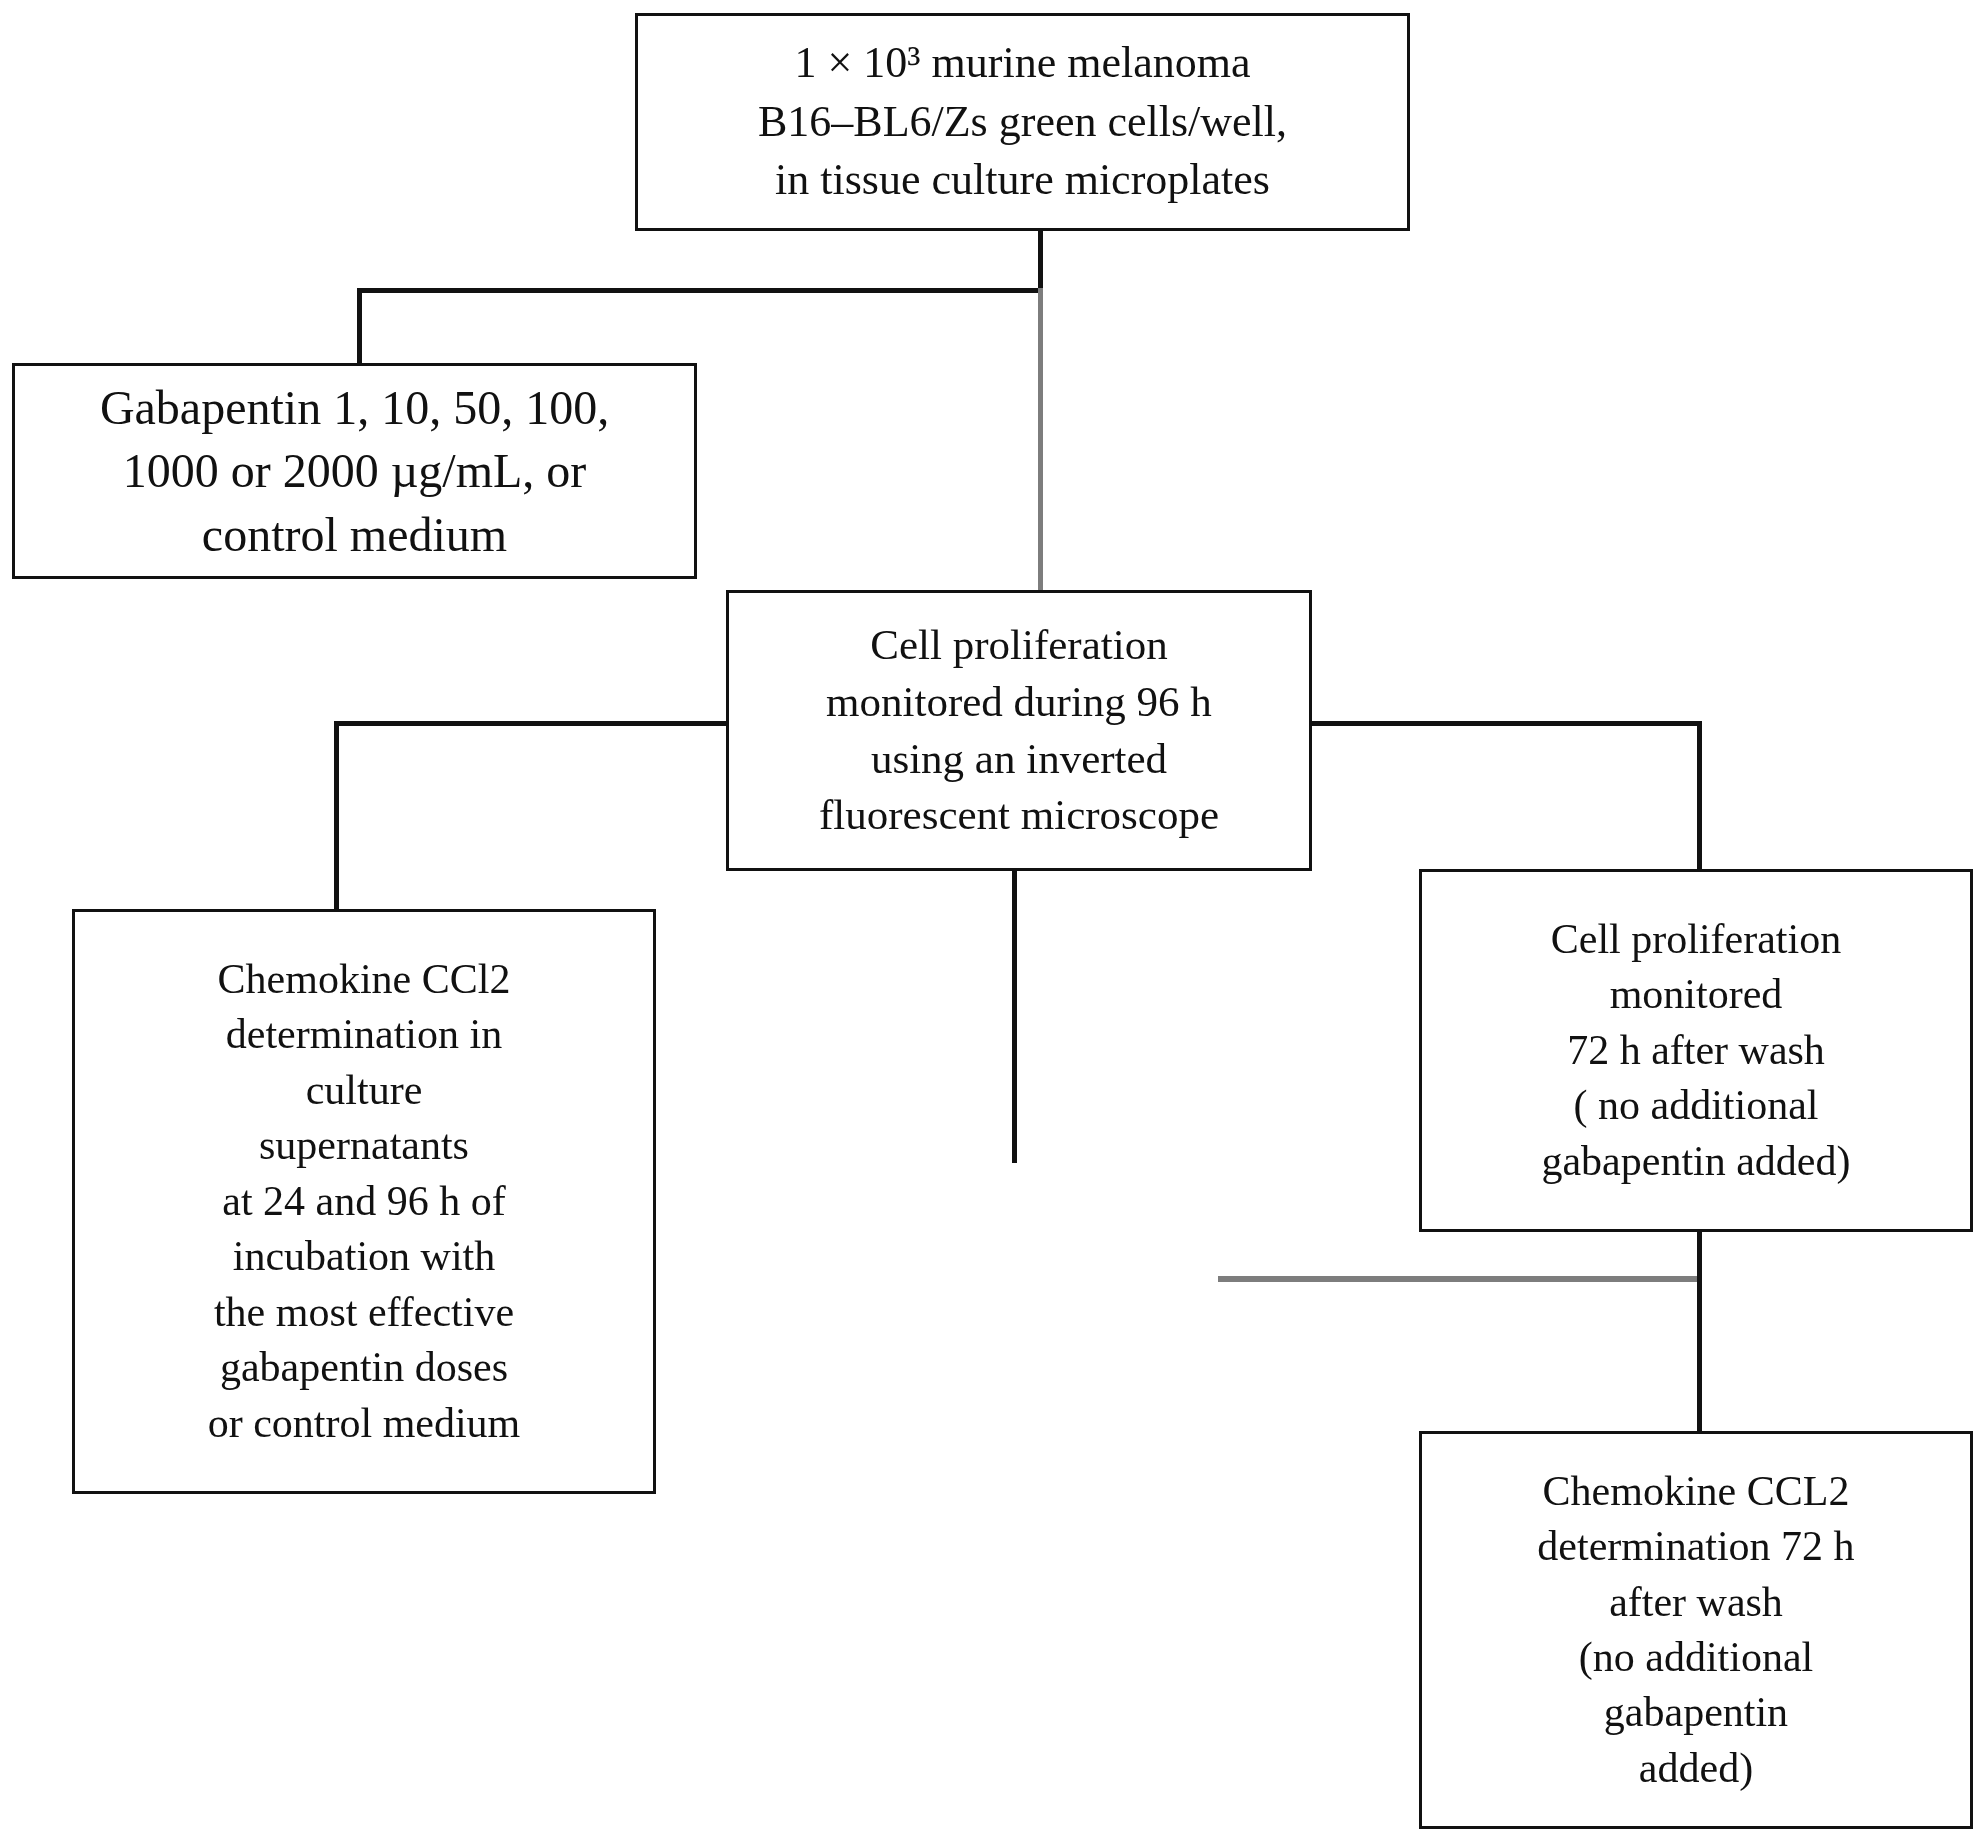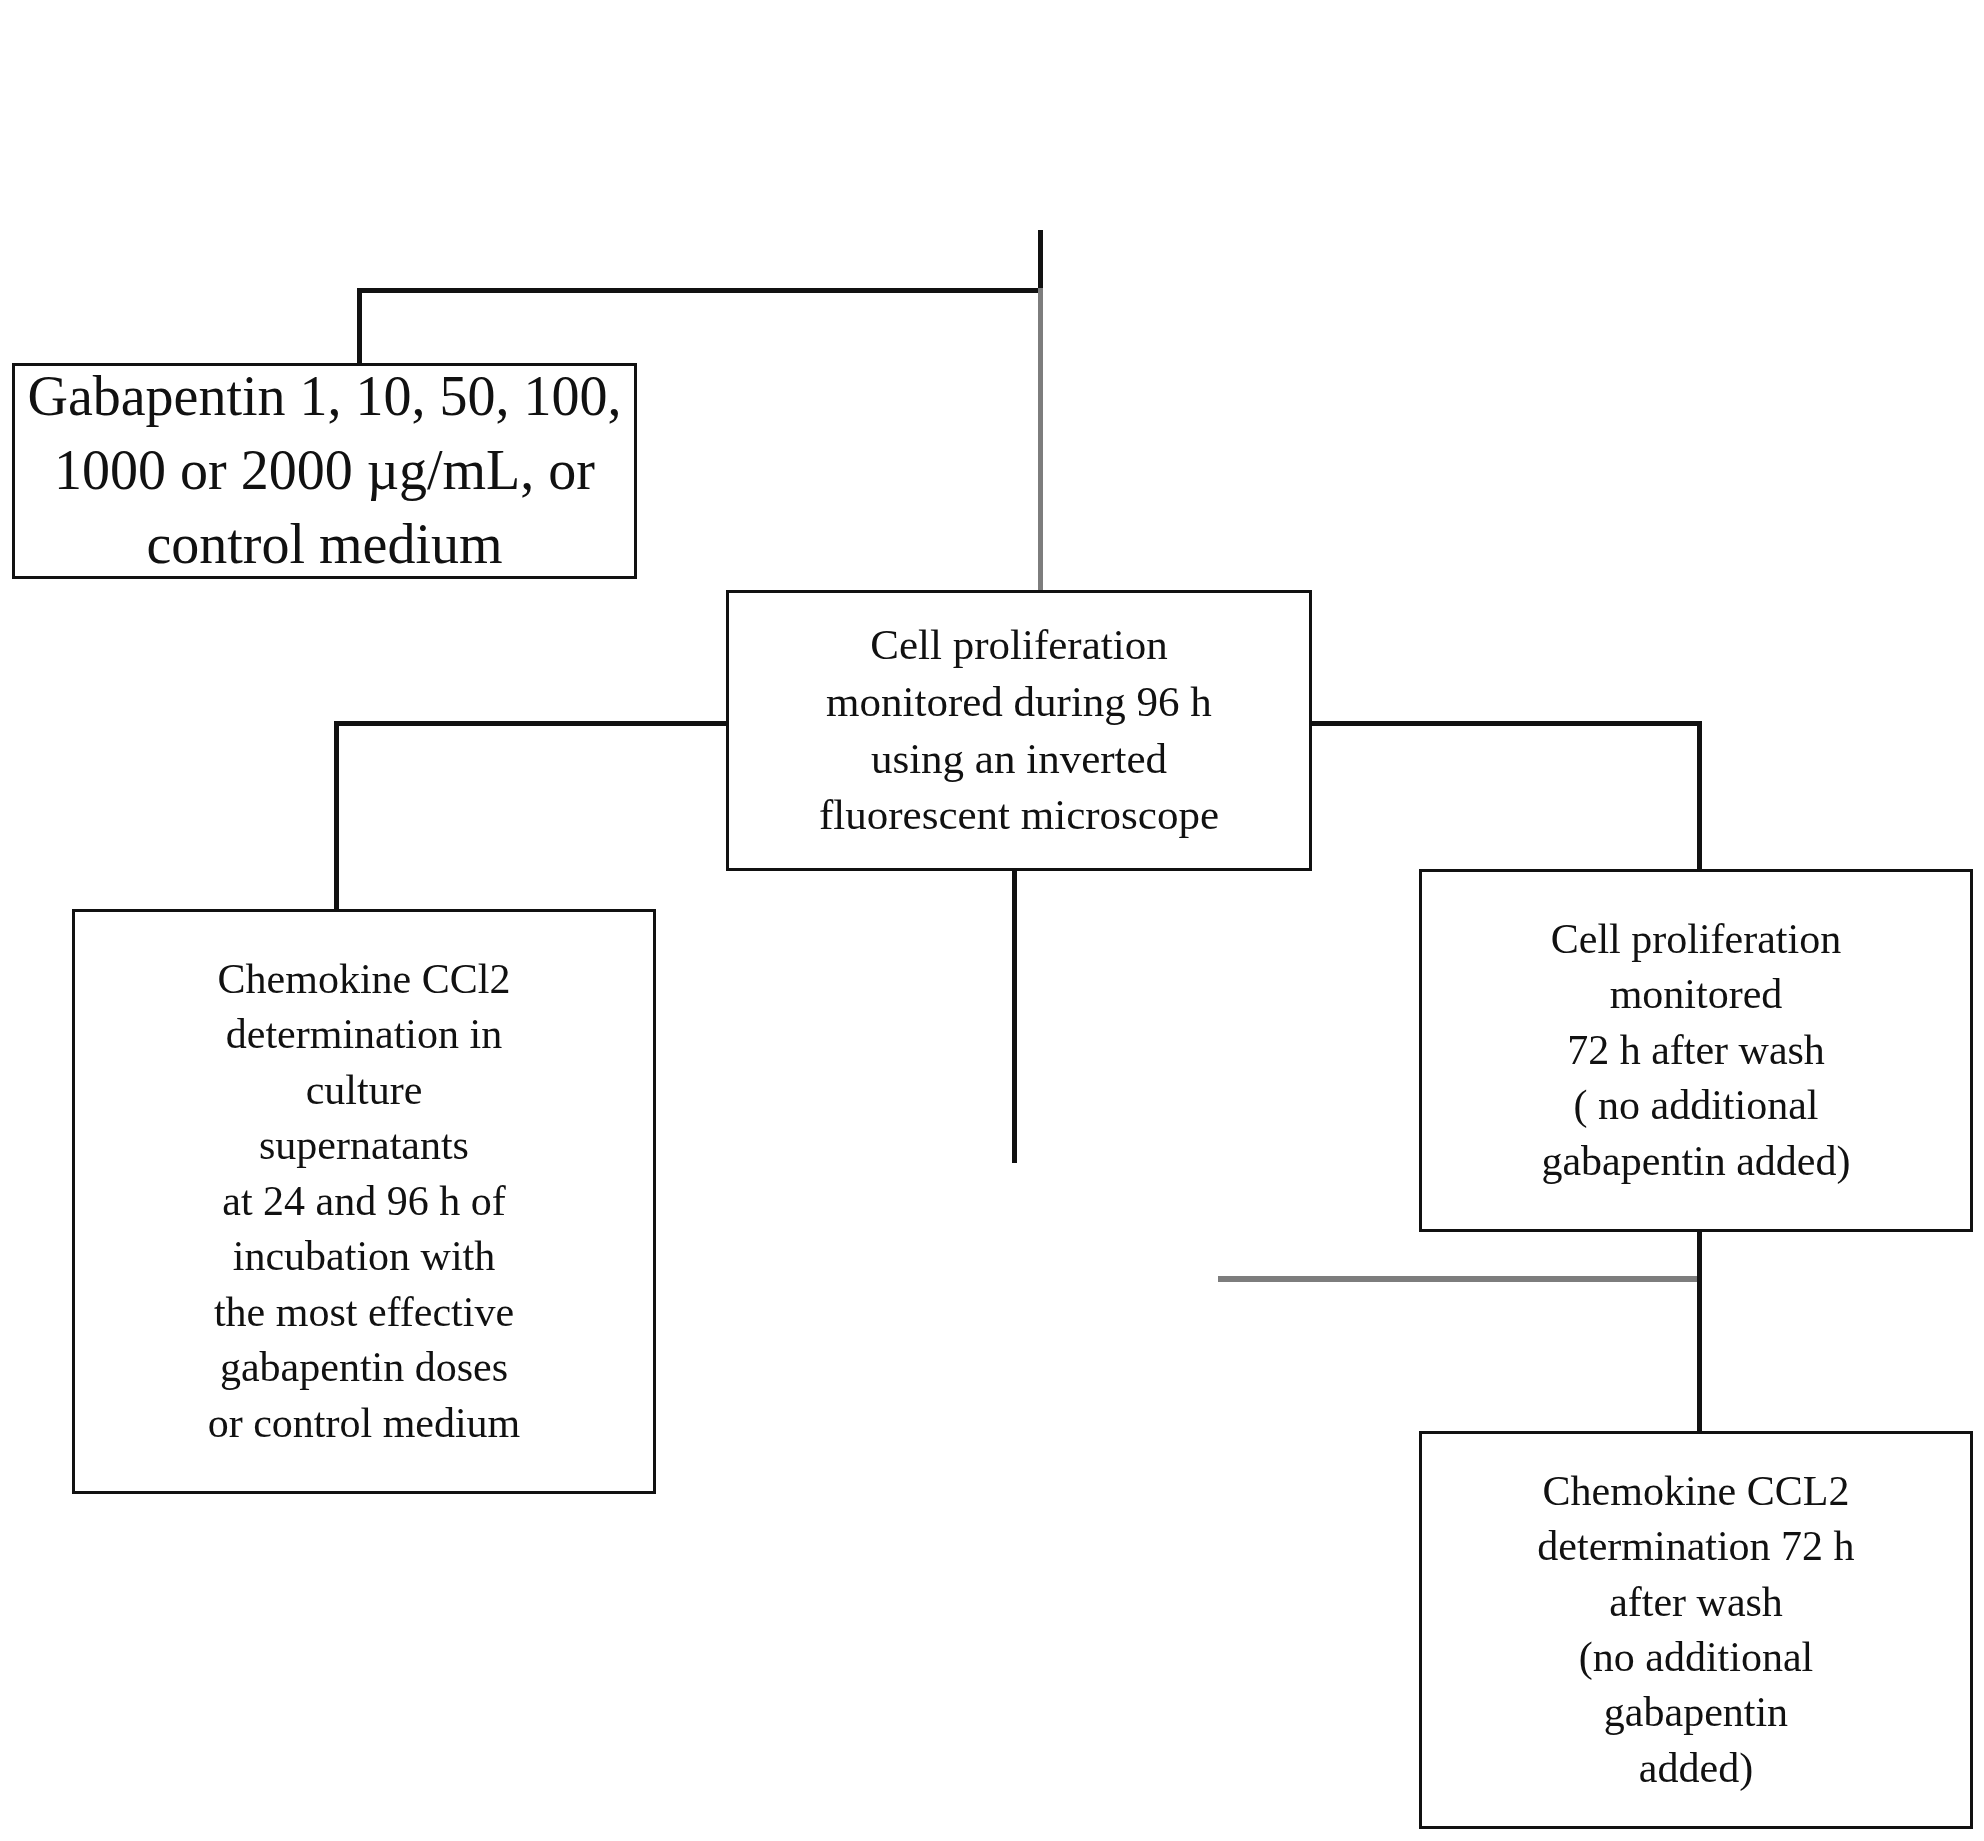--- a/index.html
+++ b/index.html
@@ -7,21 +7,21 @@
   #canvas{position:relative;width:1985px;height:1841px;background:#ffffff;overflow:hidden;}
   .node{position:absolute;box-sizing:border-box;border:3.5px solid #111;background:#fff;
         display:flex;align-items:center;justify-content:center;text-align:center;
         color:#111;line-height:1.32;z-index:3;}
   .node .txt{white-space:pre-line;display:block;width:100%;padding:0 7px;}
   .conn{position:absolute;background:#111;z-index:1;}
   .conn.gray{background:#7d7d7d;}
 
   
   #n-seed      {left:635px; top:12.6px;   width:775px; height:218px;  font-size:44px;}
-  #n-gabapentin{left:12px;  top:363px;  width:625px;  height:216px;  font-size:56px;}
+  #n-gabapentin{left:12px;  top:363px;  width:685px;  height:216px;  font-size:48px;}
   #n-prolif    {left:726px;top:590px;  width:586px;  height:281px;  font-size:43px;}
   #n-ccl2-left {left:72px; top:909px; width:584px;  height:585px;  font-size:42px;}
   #n-mtt       {left:820px;top:1159px; width:398px;  height:241px;  font-size:42px;}
   #n-prolif72  {left:1419px;top:869px; width:554px;  height:363px;  font-size:42px;}
   #n-ccl2-72   {left:1419px;top:1431px; width:554px;  height:398px;  font-size:42px;}
 
   
   
   #c-seed-v      {left:1038px; top:230px;  width:4.9px;   height:61px;}
   #c-seed-h      {left:357px;  top:288px;  width:684px; height:4.9px;}
@@ -49,20 +49,25 @@
   <div class="conn" id="c-seed-v2"></div>
 
   <div class="conn" id="c-br-h"></div>
   <div class="conn" id="c-br-left-v"></div>
   <div class="conn" id="c-br-right-v"></div>
   <div class="conn" id="c-mid-v"></div>
 
   <div class="conn gray" id="c-mtt-h"></div>
   <div class="conn" id="c-right-rail"></div>
 
+  <div class="node" id="n-seed">
+    <span class="txt">1 × 10³ murine melanoma
+B16–BL6/Zs green cells/well,
+in tissue culture microplates</span>
+  </div>
 
   <div class="node" id="n-gabapentin">
     <span class="txt">Gabapentin 1, 10, 50, 100,
 1000 or 2000 µg/mL,  or
 control medium</span>
   </div>
 
   <div class="node" id="n-prolif">
     <span class="txt">Cell proliferation
 monitored during 96 h

